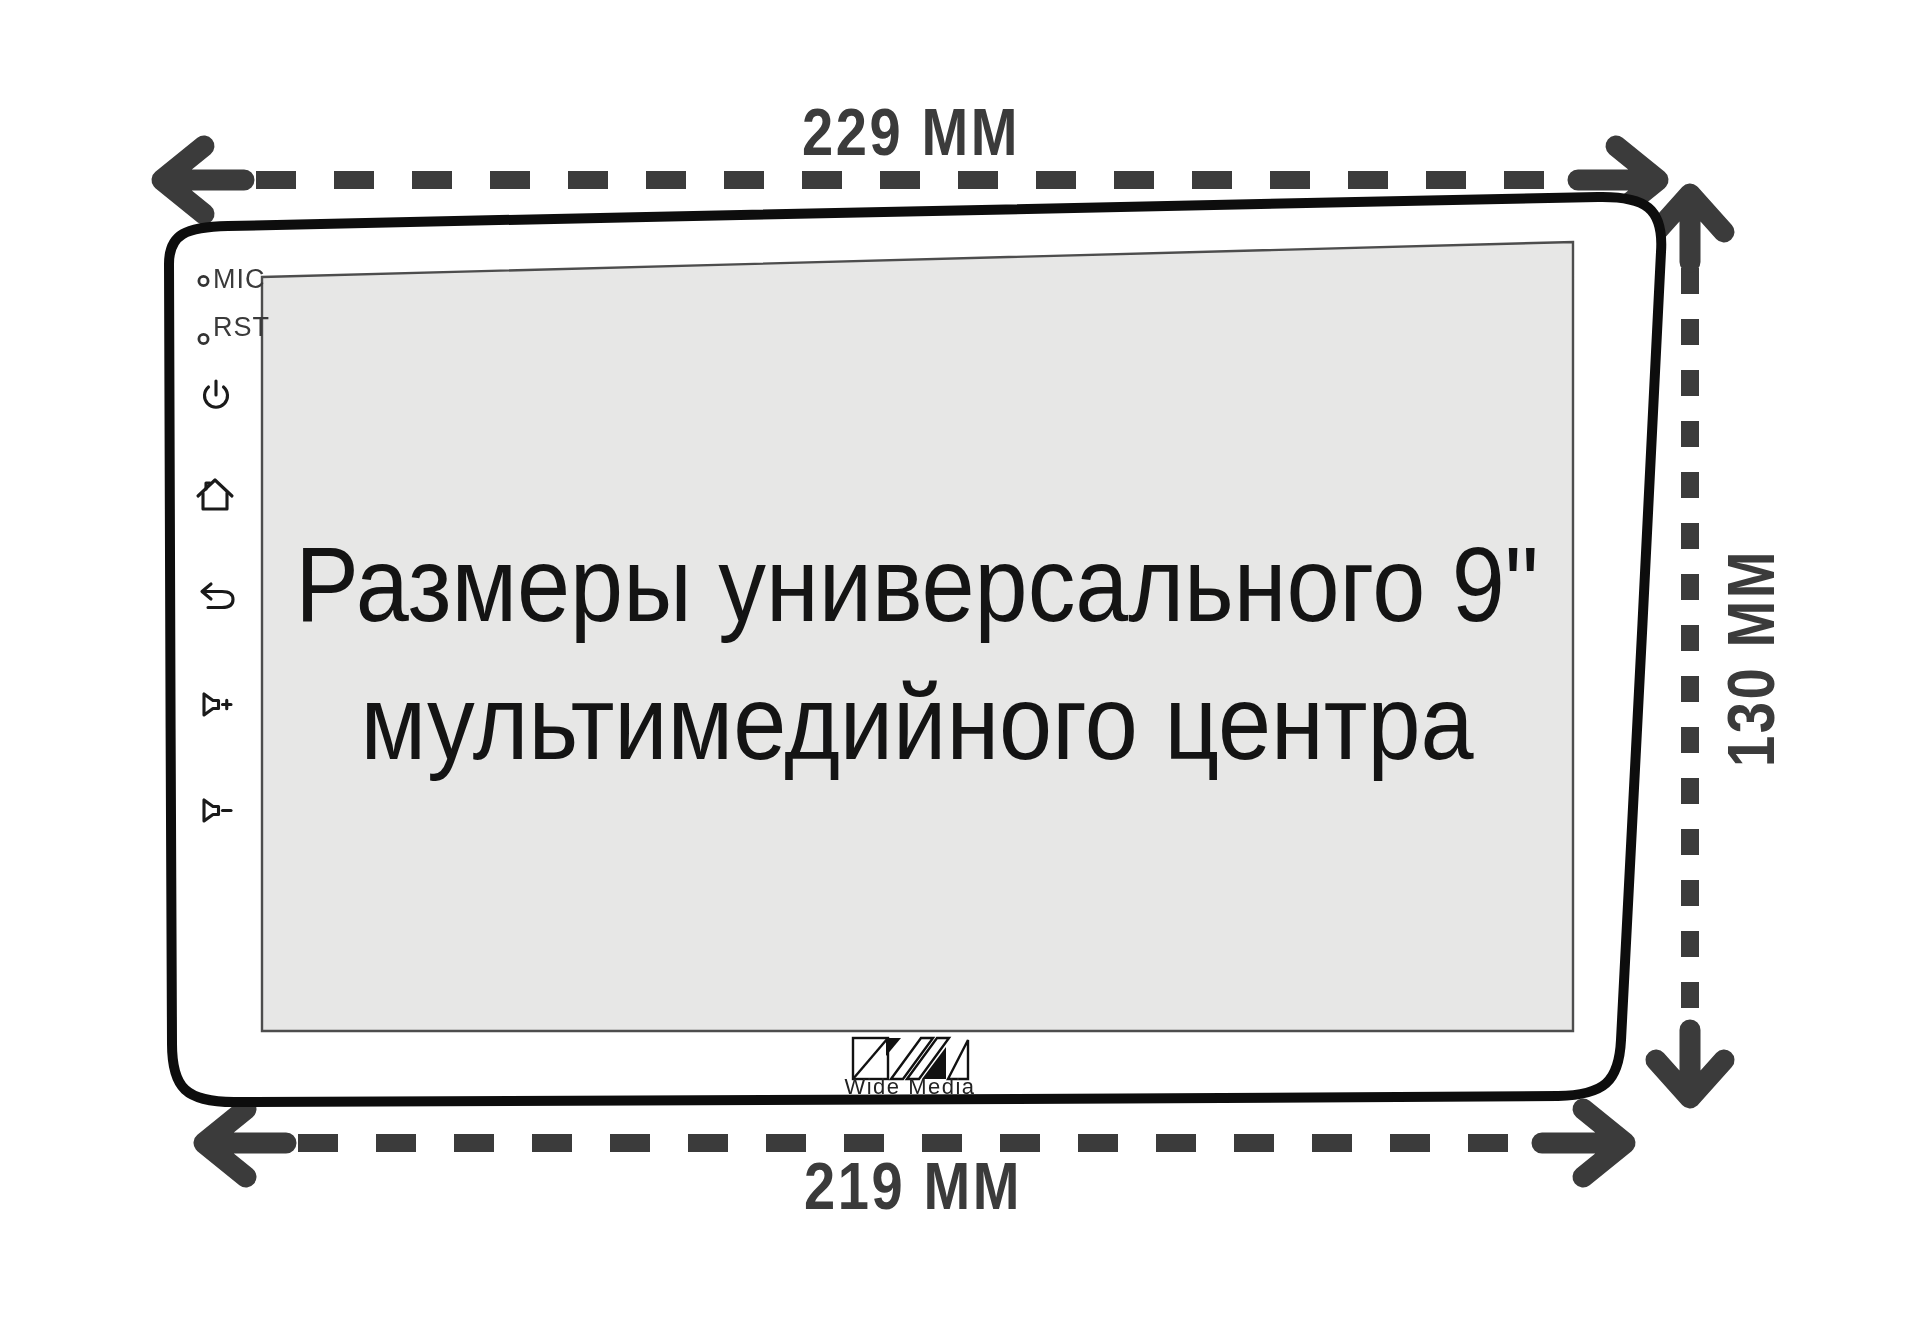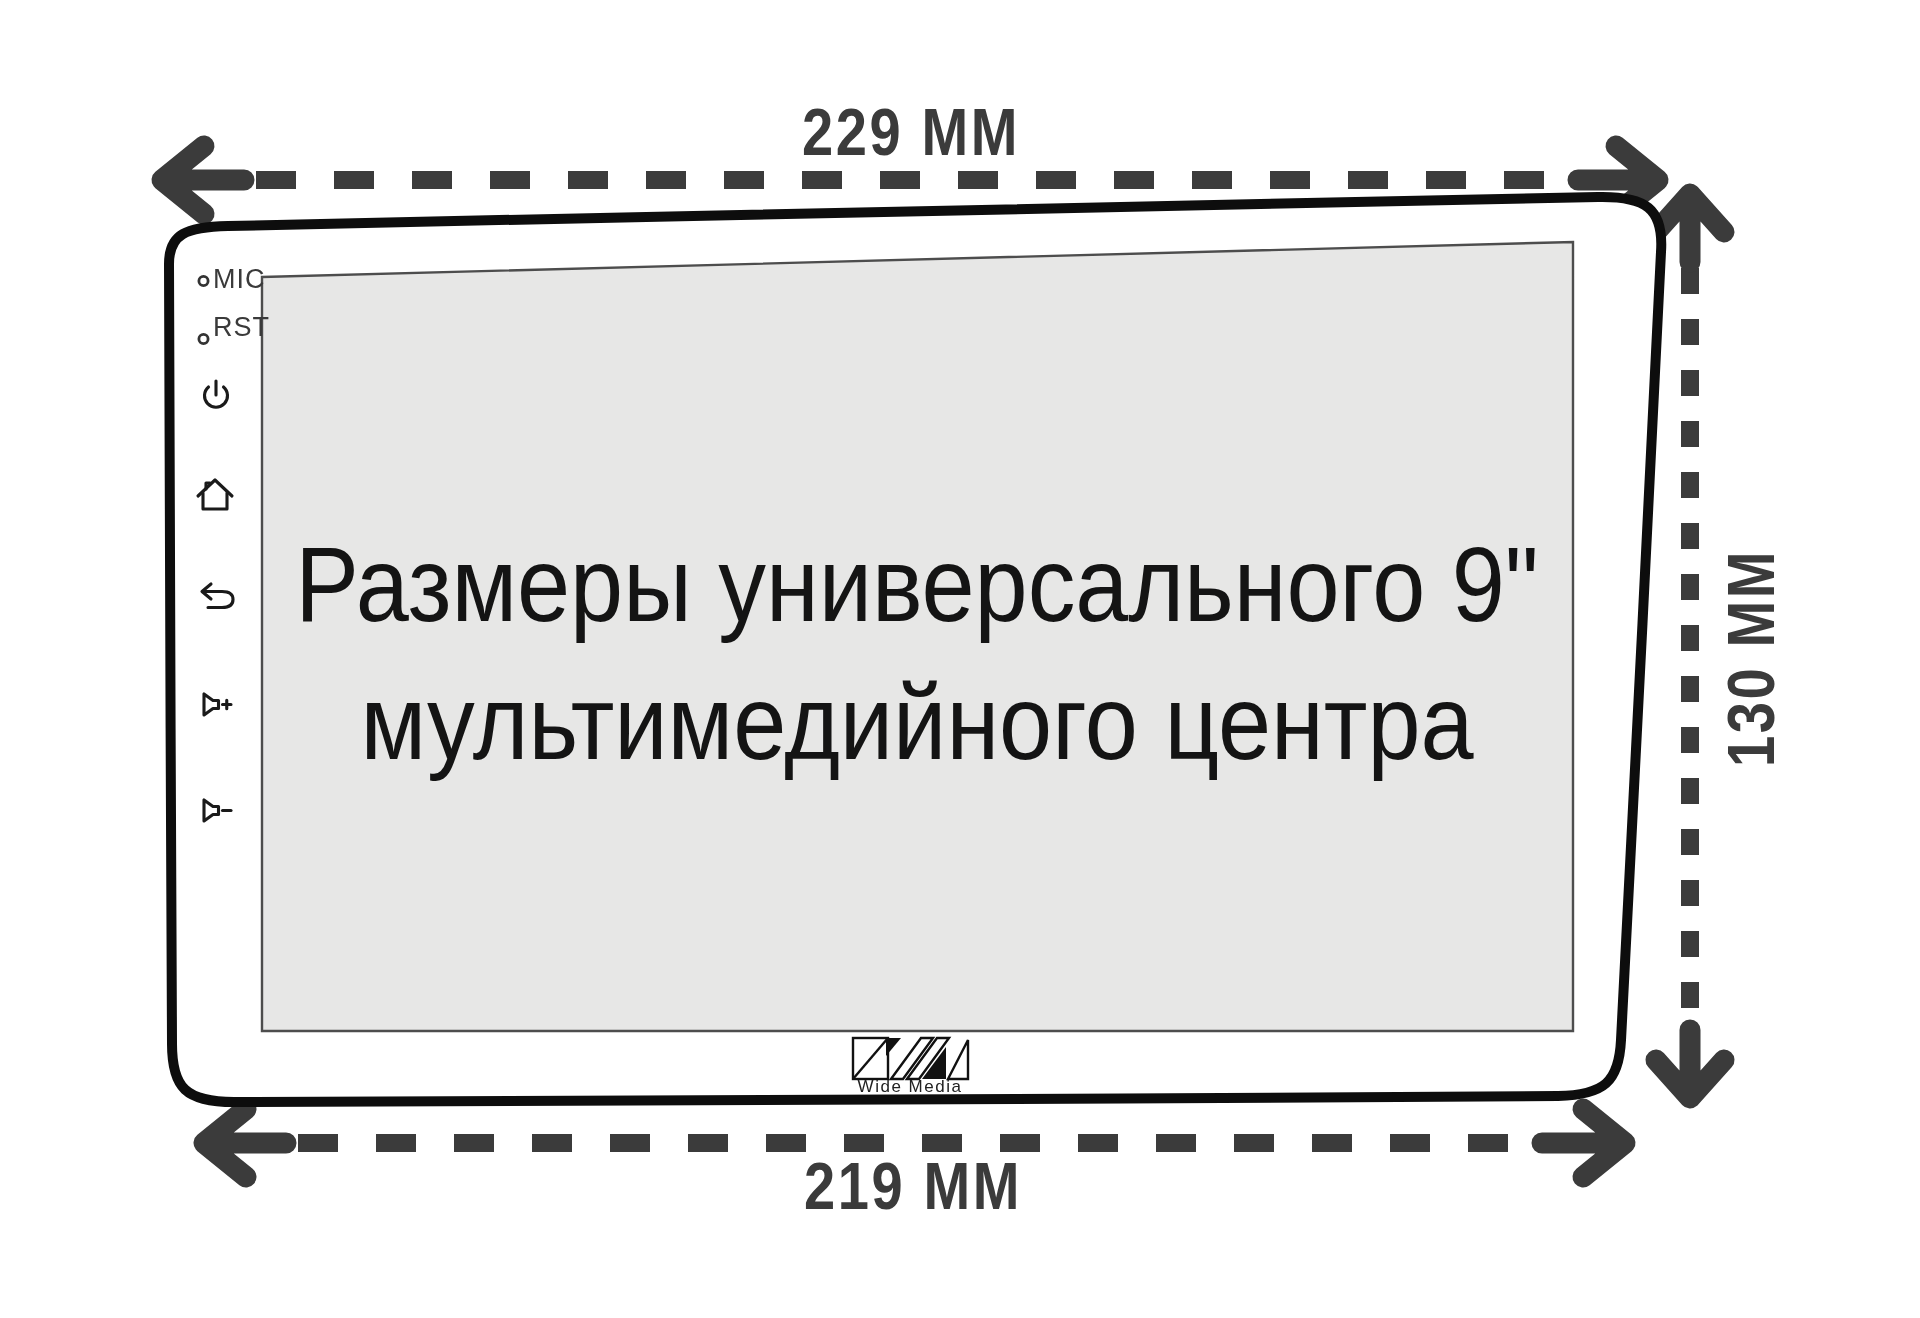--- a/index.html
+++ b/index.html
@@ -65,21 +65,21 @@
     white-space:nowrap;
   }
   .port-label.mic{top:279px;}
   .port-label.rst{top:327px;}
 
   .brand-label{
     position:absolute;
     left:910px;top:1087px;
     transform:translate(-50%,-50%);
     color:#222222;
-    font-size:17px;
+    font-size:22px;
     font-weight:300;
     letter-spacing:1.5px;
     white-space:nowrap;
   }
 </style>
 </head>
 <body>
 
 <div class="canvas">
 

